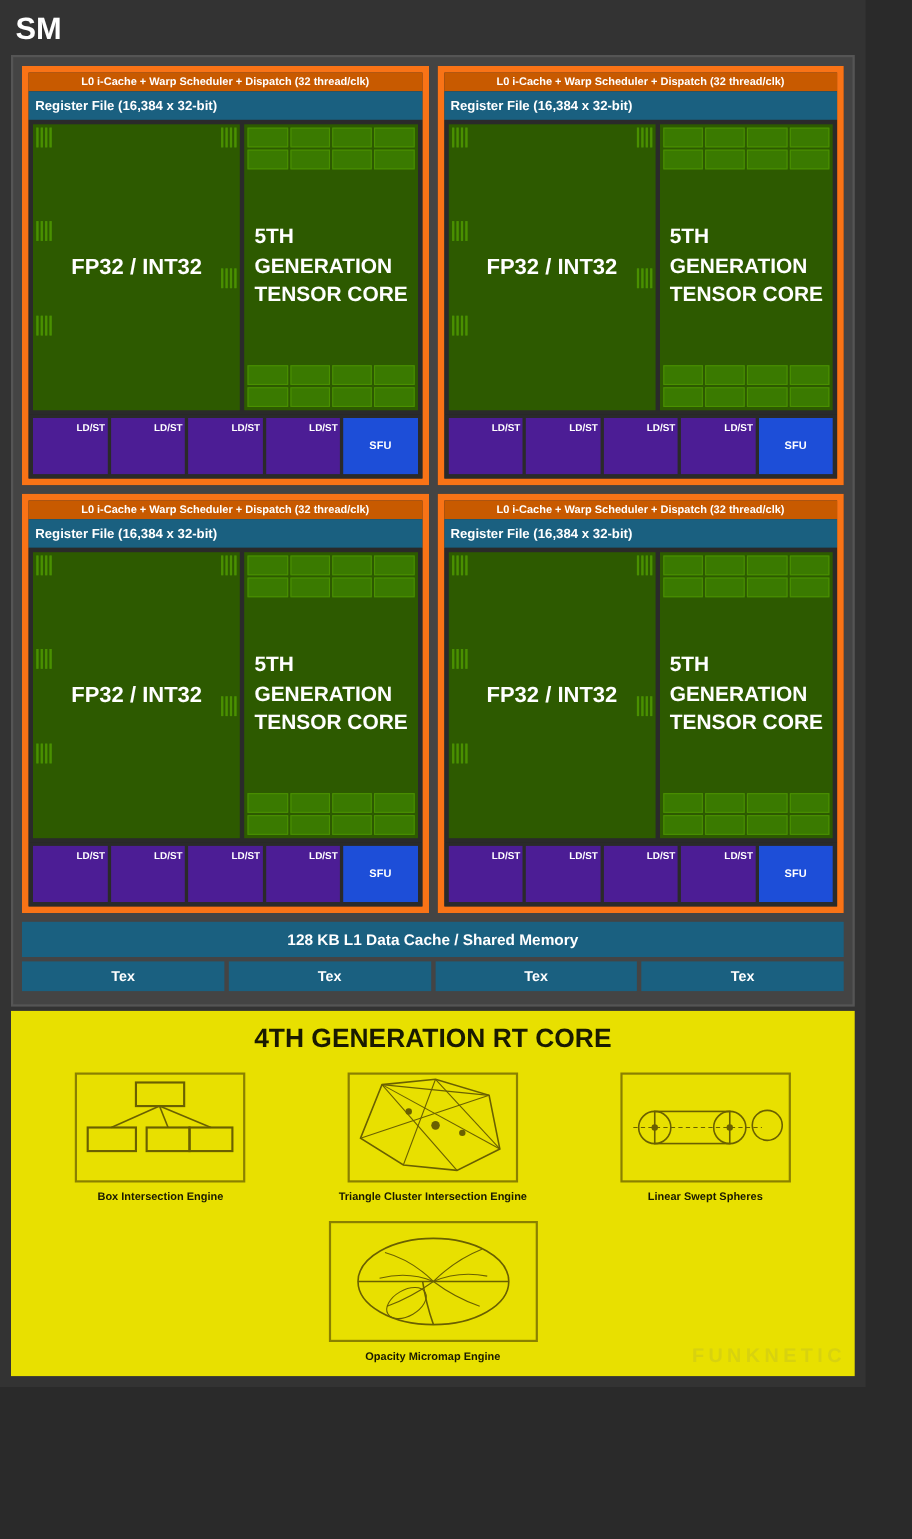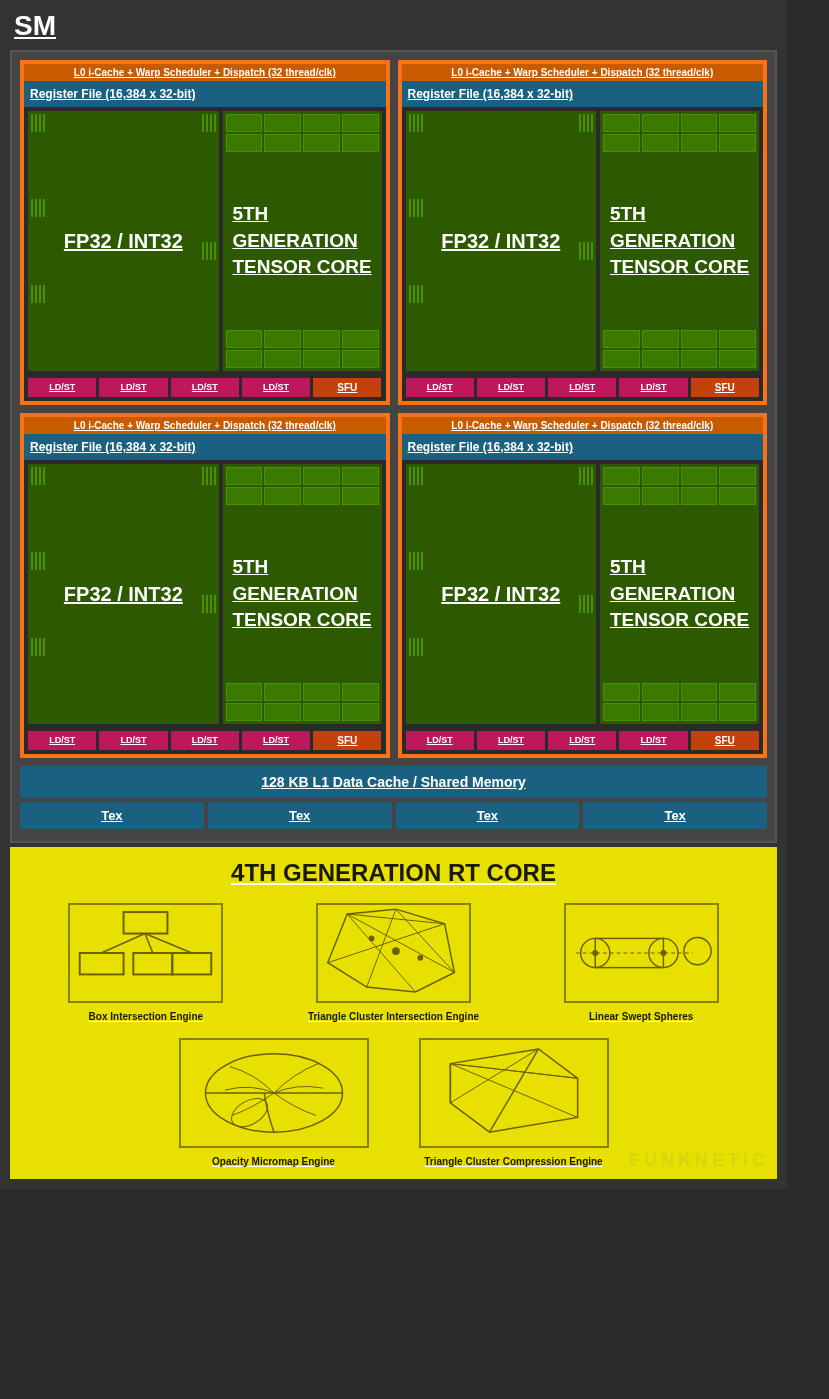--- a/index.html
+++ b/index.html
@@ -7,21 +7,20 @@
       background: #2a2a2a;
       font-family: Arial, sans-serif;
       width: 829px;
       min-height: 1399px;
       color: white;
     }
     .main-container {
       width: 787px;
       background: #333;
       padding: 10px;
-      text-decoration: underline;
     }
     .sm-title {
       font-size: 28px;
       font-weight: bold;
       color: white;
       margin-bottom: 8px;
       padding-left: 4px;
     }
     .sm-outer {
       background: #444;
@@ -29,21 +28,21 @@
       padding: 8px;
     }
     .quadrants-grid {
       display: grid;
       grid-template-columns: 1fr 1fr;
       gap: 8px;
       margin-bottom: 8px;
     }
     .quadrant {
       background: #2a2a2a;
-      border: 4px solid #f97316;
+      border: 6px solid #f97316;
       padding: 0;
     }
     .warp-header {
       background: #c85a00;
       color: white;
       font-size: 10px;
       font-weight: bold;
       text-align: center;
       padding: 3px 4px;
     }
@@ -118,35 +117,35 @@
       line-height: 1.4;
     }
     .bottom-units {
       display: flex;
       flex-direction: row;
       gap: 3px;
       padding: 3px 4px 4px;
       background: #2a2a2a;
     }
     .unit-box {
-      background: #be185d;
+      background: #4c1d95;
       color: white;
       font-size: 9px;
       font-weight: bold;
-      text-align: center;
+      text-align: right;
       padding: 4px 2px;
       flex: 1;
     }
     .sfu-box {
-      background: #c2410c;
+      background: #1d4ed8;
       color: white;
       font-size: 10px;
       font-weight: bold;
       text-align: center;
-      padding: 4px 2px;
+      padding: 20px 2px;
       flex: 1;
     }
     .l1-cache {
       background: #1a6080;
       color: white;
       font-size: 14px;
       font-weight: bold;
       text-align: center;
       padding: 8px;
       margin-bottom: 4px;
@@ -601,35 +600,19 @@
             <path d="M 95 55 Q 74 70 52 78" fill="none" stroke="#6a6000" stroke-width="1"></path>
 
             <path d="M 95 95 Q 88 75 85 55" fill="none" stroke="#6a6000" stroke-width="1.5"></path>
 
             <ellipse cx="70" cy="75" rx="20" ry="12" fill="none" stroke="#6a6000" stroke-width="1" transform="rotate(-30 70 75)"></ellipse>
           </svg>
         </div>
         <span class="rt-icon-label">Opacity Micromap Engine</span>
       </div>
 
-      <div class="rt-icon-item2">
-        <div class="rt-icon-box" style="width:190px;height:110px;">
-          <svg viewBox="0 0 190 110" width="190" height="110">
-
-            <polygon points="30,25 120,10 160,40 160,80 70,95 30,65" fill="none" stroke="#6a6000" stroke-width="1.5"></polygon>
-            <line x1="30" y1="25" x2="30" y2="65" stroke="#6a6000" stroke-width="1.5"></line>
-            <line x1="120" y1="10" x2="70" y2="95" stroke="#6a6000" stroke-width="1.5"></line>
-            <line x1="160" y1="40" x2="30" y2="25" stroke="#6a6000" stroke-width="1"></line>
-
-            <line x1="30" y1="25" x2="160" y2="80" stroke="#6a6000" stroke-width="1"></line>
-            <line x1="120" y1="10" x2="30" y2="65" stroke="#6a6000" stroke-width="1"></line>
-            <line x1="30" y1="25" x2="160" y2="40" stroke="#6a6000" stroke-width="1"></line>
-          </svg>
-        </div>
-        <span class="rt-icon-label">Triangle Cluster Compression Engine</span>
-      </div>
 
     </div>
 
     <div class="watermark">FUNKNETIC</div>
   </div>
 
 </div>
 
 </body></html>

